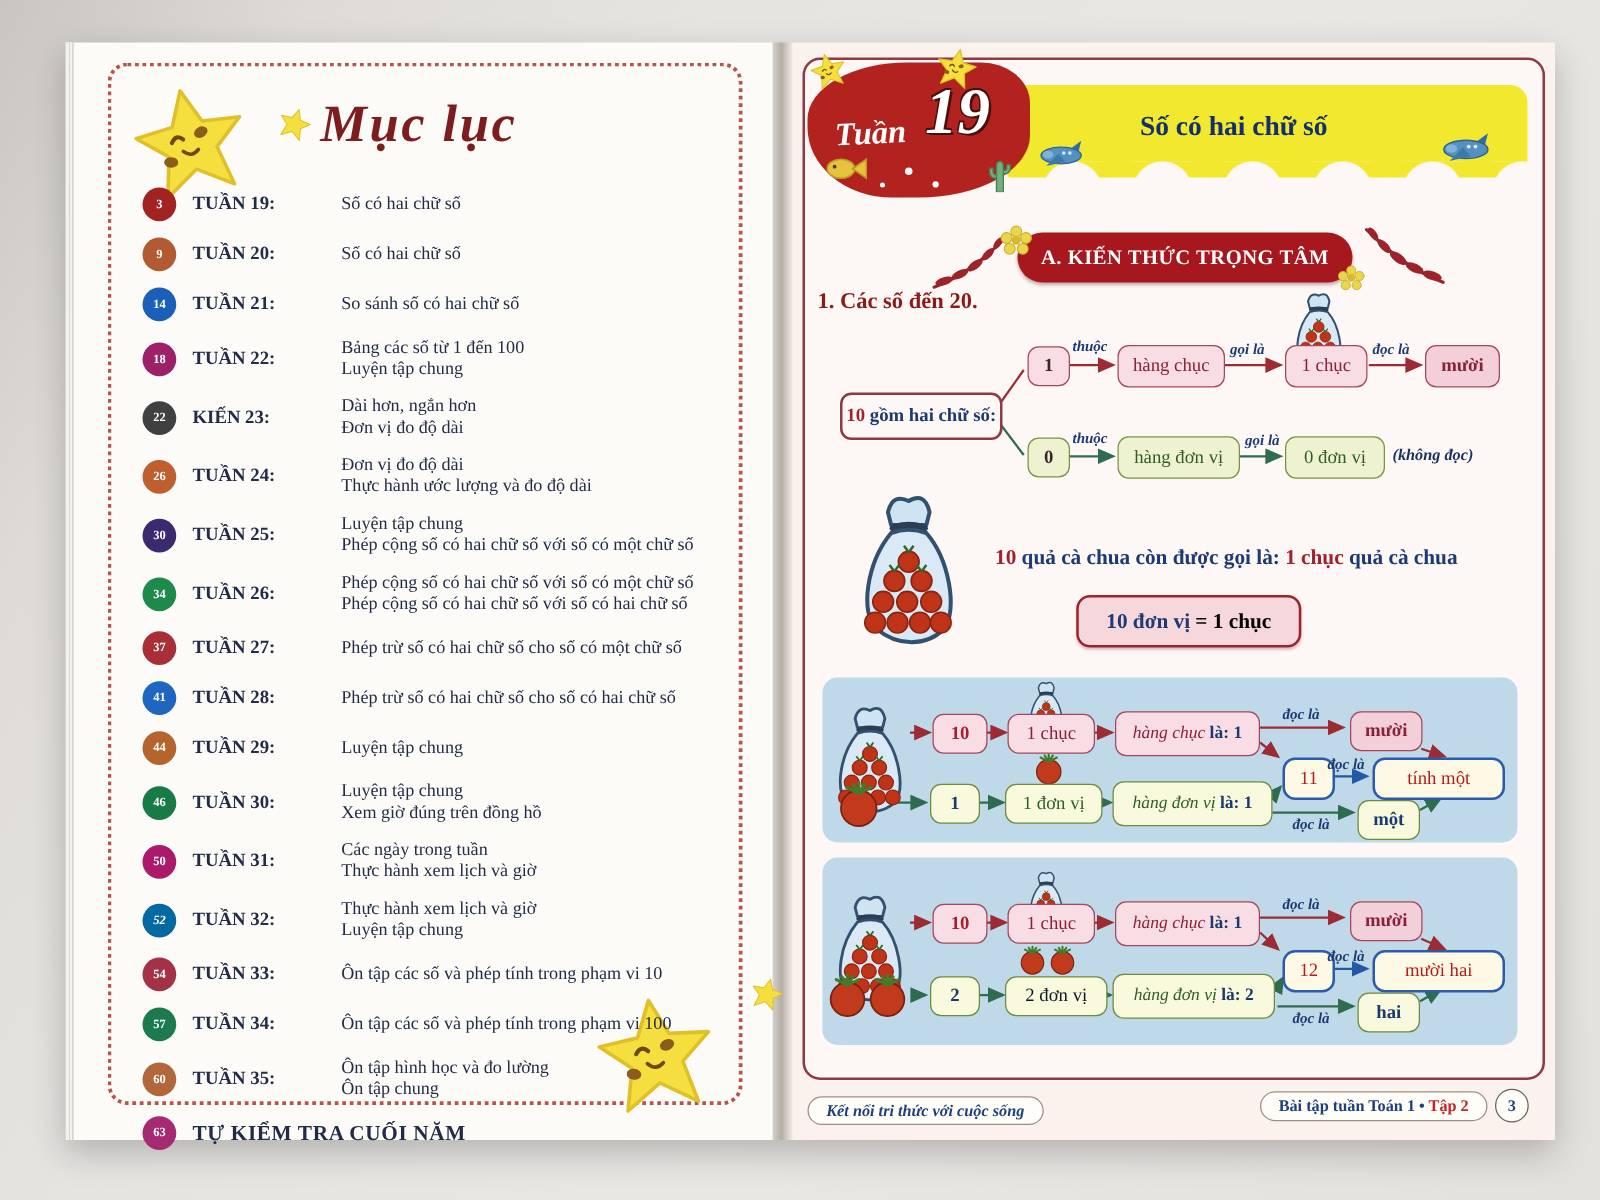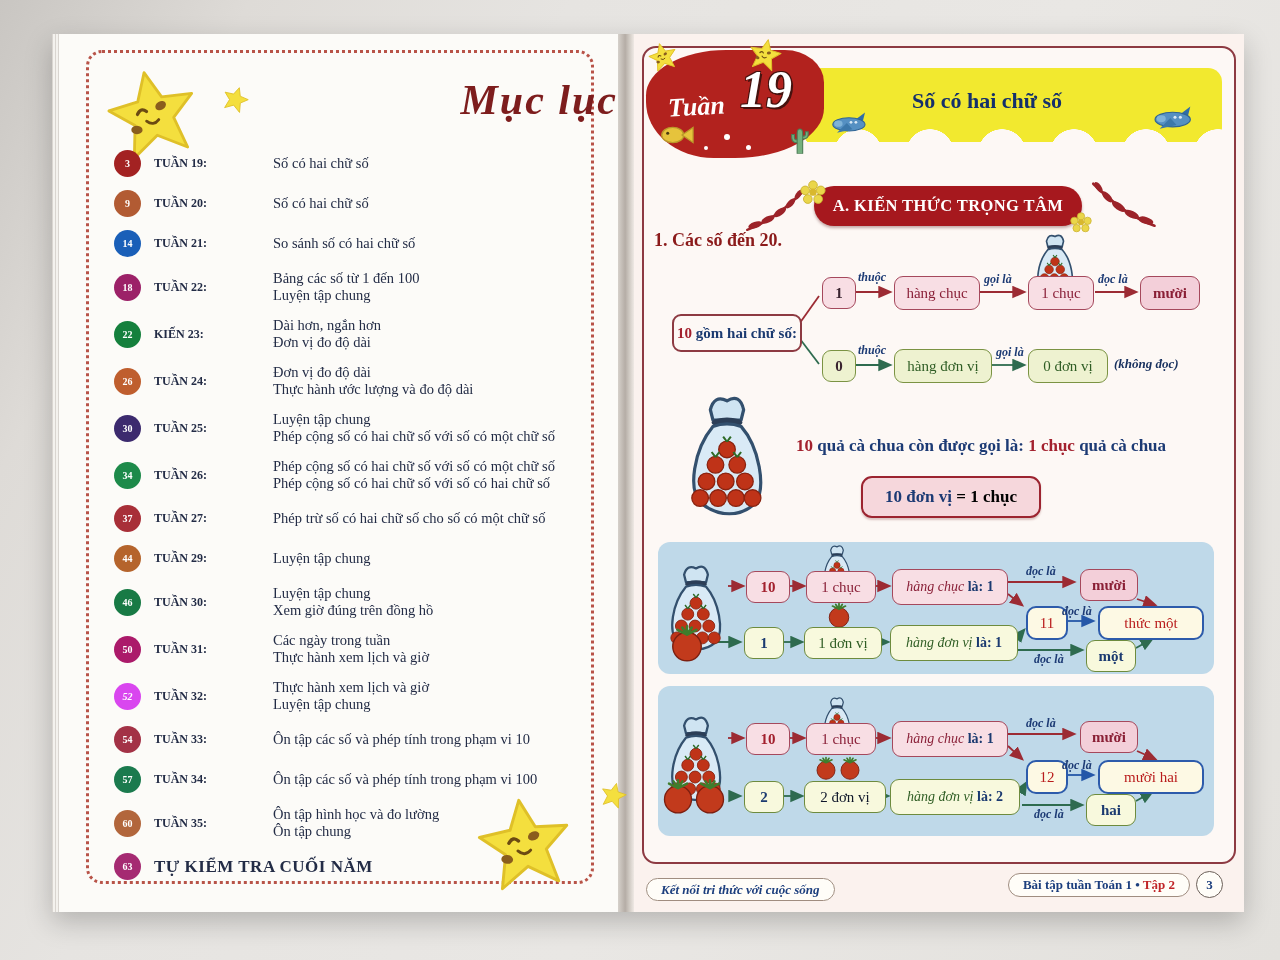--- a/index.html
+++ b/index.html
@@ -6,27 +6,27 @@
     font-family:"Liberation Serif",serif;
     background:linear-gradient(118deg,#c9c6c2 0%,#dedbd7 14%,#e6e4e1 32%,#e9e7e4 60%,#e3e1dd 100%);}
   .book{position:absolute;left:52px;top:34px;width:1192px;height:878px;display:flex;
     box-shadow:0 10px 26px rgba(0,0,0,.22);}
   
   .page-left{position:relative;width:566px;height:100%;background:#fcfbf8;flex:none;}
   .page-left::before{content:"";position:absolute;left:0;top:0;bottom:0;width:7px;
     background:repeating-linear-gradient(90deg,#d9d5d0 0 1px,#f4f2ee 1px 3px);}
   .dotted-frame{position:absolute;left:34px;right:24px;top:16px;bottom:28px;
     border:3px dotted #b85348;border-radius:16px;}
-  .muc-luc{position:absolute;left:0;right:0;top:42px;text-align:right;
+  .muc-luc{position:absolute;left:0;right:0;top:42px;text-align:center;
     font-style:italic;font-weight:bold;font-size:42px;color:#7d1d1d;letter-spacing:2px;}
   .toc{position:absolute;left:62px;top:116px;right:44px;display:flex;flex-direction:column;gap:13px;}
   .toc-row{display:flex;align-items:center;gap:13px;}
   .toc-badge{flex:none;width:27px;height:27px;border-radius:50%;display:flex;align-items:center;
     justify-content:center;color:#fff;font-size:10px;font-weight:bold;}
-  .toc-week{flex:none;width:106px;font-weight:bold;font-size:12px;color:#232c46;}
+  .toc-week{flex:none;width:106px;font-weight:bold;font-size:15px;color:#232c46;}
   .toc-week.final{width:auto;font-size:17px;letter-spacing:.5px;}
   .toc-lines{display:flex;flex-direction:column;font-size:14.5px;line-height:17px;color:#232c46;}
   .toc-lines span:empty{display:none;}
   .star{position:absolute;}
   
   .spine{width:16px;flex:none;background:linear-gradient(90deg,#d6d1cb,#b5ada6 45%,#cfc9c2 70%,#efe9e4);}
   .page-right{position:relative;width:610px;height:100%;flex:none;background-color:#fbf2ee;
     background-image:radial-gradient(closest-side at 90% 38%,rgba(238,205,198,.5),transparent 75%),
       radial-gradient(closest-side at 85% 78%,rgba(238,205,198,.45),transparent 75%),
       radial-gradient(closest-side at 8% 60%,rgba(238,205,198,.4),transparent 70%);}
@@ -224,21 +224,21 @@
       </div>
       <div class="toc-row">
         <div class="toc-badge" style="background: rgb(156, 33, 104);">18</div>
         <div class="toc-week">TUẦN 22:</div>
         <div class="toc-lines">
             <span>Bảng các số từ 1 đến 100</span>
             <span>Luyện tập chung</span>
           </div>
       </div>
       <div class="toc-row">
-        <div class="toc-badge" style="background: #15803d;">22</div>
+        <div class="toc-badge" style="background: #404040;">22</div>
         <div class="toc-week">KIẾN 23:</div>
         <div class="toc-lines">
             <span>Dài hơn, ngắn hơn</span>
             <span>Đơn vị đo độ dài</span>
           </div>
       </div>
       <div class="toc-row">
         <div class="toc-badge" style="background: rgb(191, 94, 46);">26</div>
         <div class="toc-week">TUẦN 24:</div>
         <div class="toc-lines">
@@ -263,20 +263,27 @@
           </div>
       </div>
       <div class="toc-row">
         <div class="toc-badge" style="background: rgb(168, 47, 56);">37</div>
         <div class="toc-week">TUẦN 27:</div>
         <div class="toc-lines">
             <span>Phép trừ số có hai chữ số cho số có một chữ số</span>
           </div>
       </div>
       <div class="toc-row">
+        <div class="toc-badge" style="background: rgb(31, 102, 192);">41</div>
+        <div class="toc-week">TUẦN 28:</div>
+        <div class="toc-lines">
+            <span>Phép trừ số có hai chữ số cho số có hai chữ số</span>
+          </div>
+      </div>
+      <div class="toc-row">
         <div class="toc-badge" style="background: rgb(181, 100, 44);">44</div>
         <div class="toc-week">TUẦN 29:</div>
         <div class="toc-lines">
             <span>Luyện tập chung</span>
           </div>
       </div>
       <div class="toc-row">
         <div class="toc-badge" style="background: rgb(24, 122, 69);">46</div>
         <div class="toc-week">TUẦN 30:</div>
         <div class="toc-lines">
@@ -286,21 +293,21 @@
       </div>
       <div class="toc-row">
         <div class="toc-badge" style="background: rgb(171, 26, 106);">50</div>
         <div class="toc-week">TUẦN 31:</div>
         <div class="toc-lines">
             <span>Các ngày trong tuần</span>
             <span>Thực hành xem lịch và giờ</span>
           </div>
       </div>
       <div class="toc-row">
-        <div class="toc-badge" style="background: #d946ef; font-style: italic;">52</div>
+        <div class="toc-badge" style="background: #0369a1; font-style: italic;">52</div>
         <div class="toc-week">TUẦN 32:</div>
         <div class="toc-lines">
             <span>Thực hành xem lịch và giờ</span>
             <span>Luyện tập chung</span>
           </div>
       </div>
       <div class="toc-row">
         <div class="toc-badge" style="background: rgb(163, 50, 70);">54</div>
         <div class="toc-week">TUẦN 33:</div>
         <div class="toc-lines">
@@ -459,21 +466,21 @@
         </div>
       <div class="bx pink it" style="left:148px;top:29px;width:68px;height:30px">1 chục</div>
       <div class="bx pink" style="left:234px;top:27px;width:114px;height:34px;font-size:14px">
         <span class="it">hàng chục</span>
           <span class="nv" style="white-space:pre"> là: 1</span>
       </div>
       <span class="lab" style="left:368px;top:22px">đọc là</span>
       <div class="bx pinker" style="left:422px;top:27px;width:56px;height:30px">mười</div>
       <div class="bx ybl" style="left:368px;top:64px;width:38px;height:30px">11</div>
       <span class="lab" style="left:404px;top:62px">đọc là</span>
-      <div class="bx ybl" style="left:440px;top:64px;width:102px;height:30px">thức một</div>
+      <div class="bx ybl" style="left:440px;top:64px;width:102px;height:30px">tính một</div>
       <svg class="icon" style="left:10px;top:82px;width:38px;height:38px" viewBox="0 0 32 32">
           <use href="#sym-tom"></use>
         </svg>
       <svg class="icon" style="left:168px;top:60px;width:26px;height:26px" viewBox="0 0 32 32">
           <use href="#sym-tom"></use>
         </svg>
       <div class="bx cream" style="left:86px;top:85px;width:38px;height:30px">
           <span class="nv">1</span>
         </div>
       <div class="bx cream it" style="left:146px;top:85px;width:76px;height:30px;color:#2f5d24">1 đơn vị</div>

